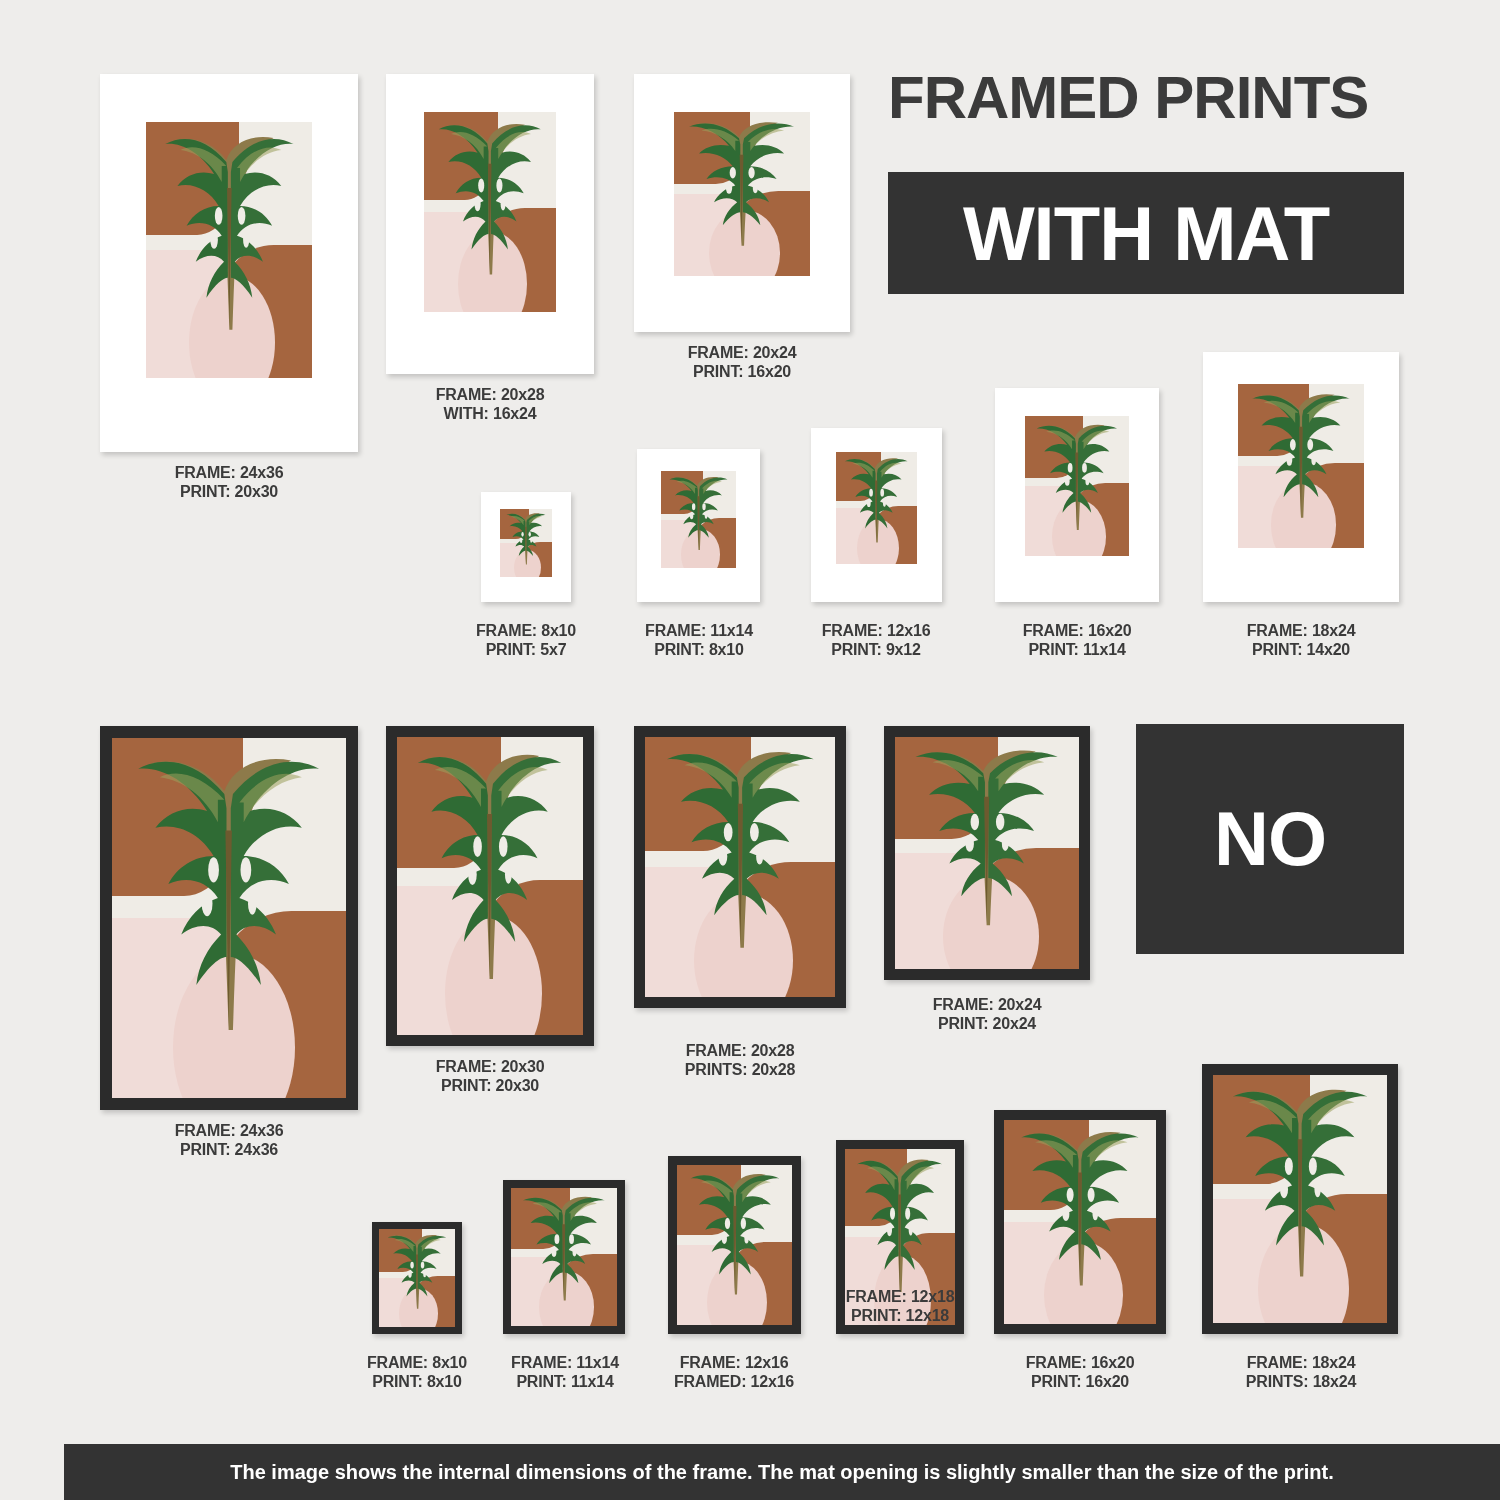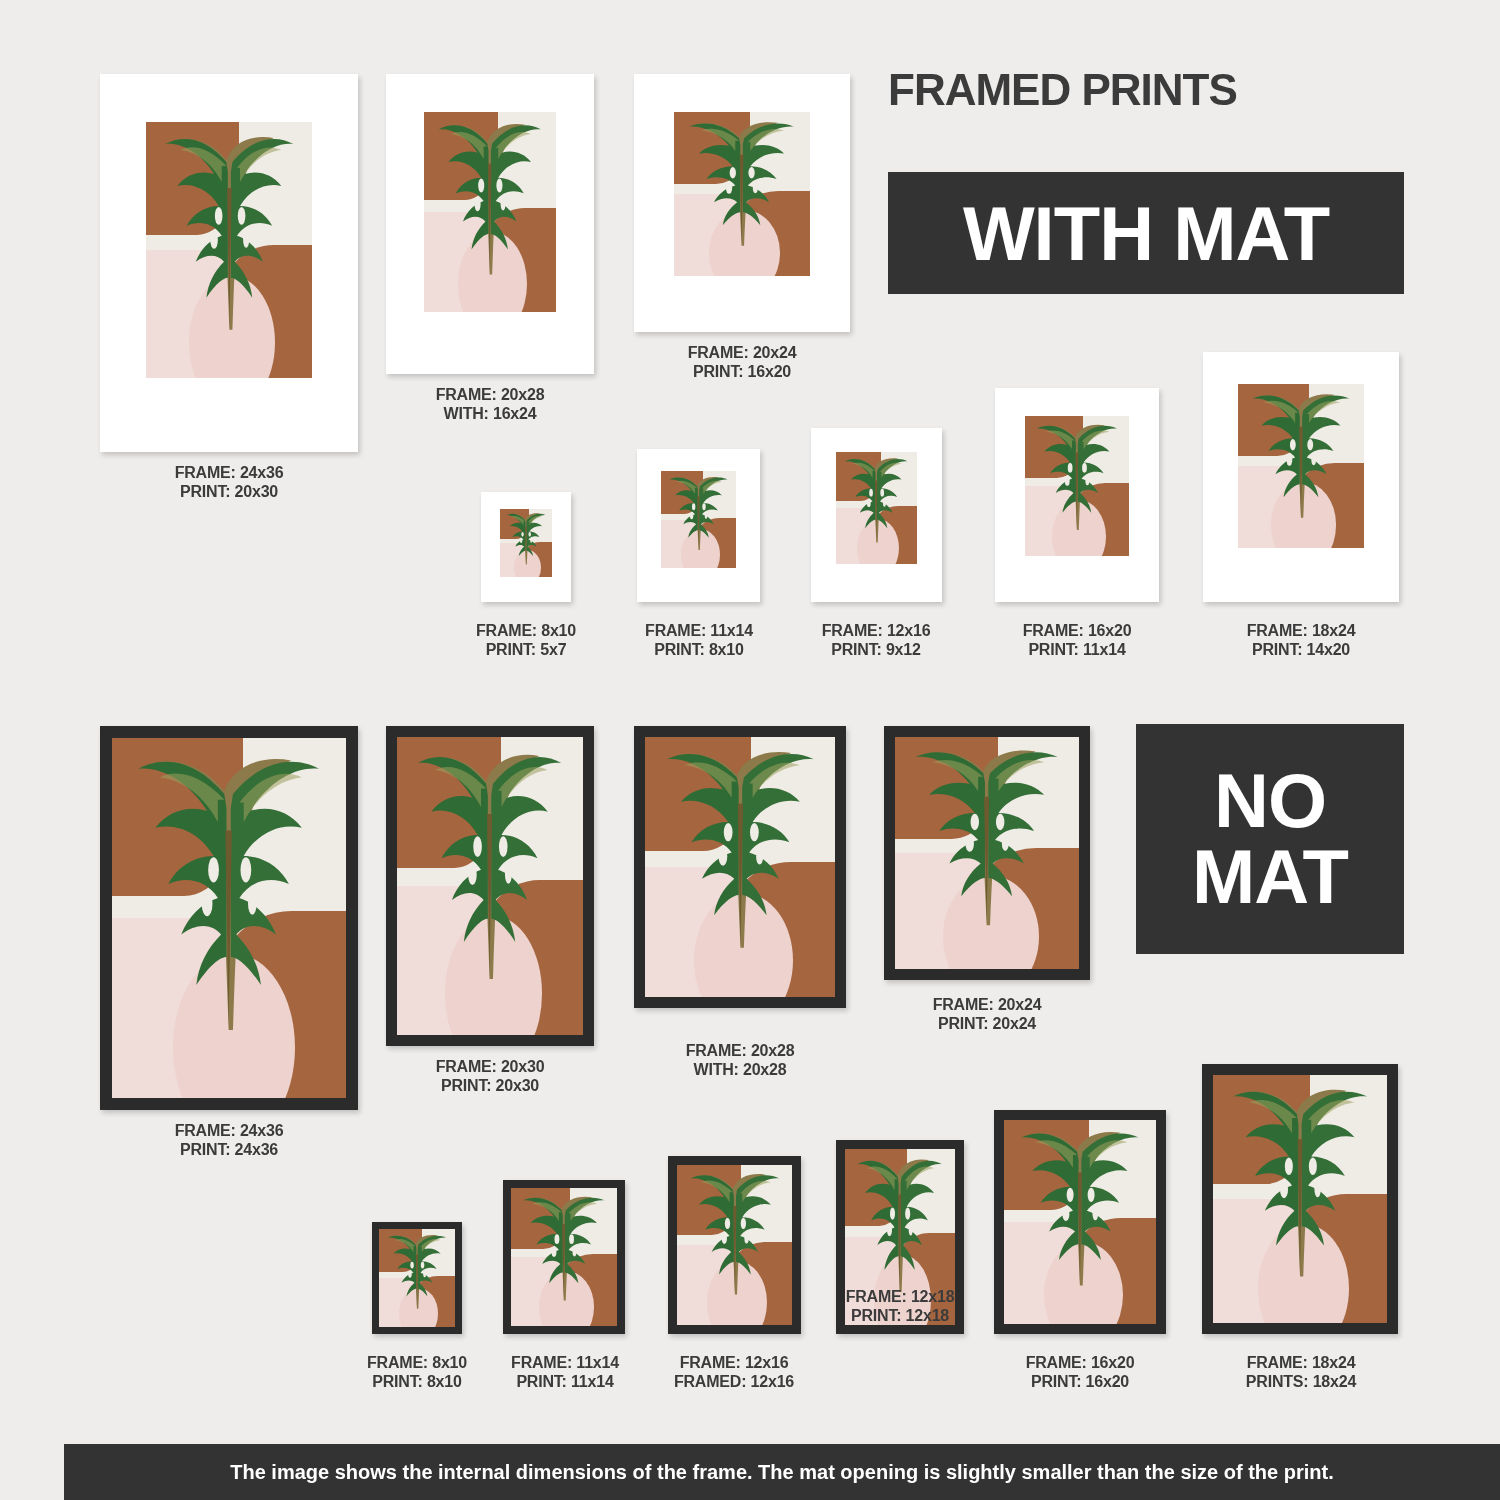--- a/index.html
+++ b/index.html
@@ -93,21 +93,21 @@
     letter-spacing: -0.2px;
   }
 
   
   #headline-framed-prints {
     position: absolute;
     left: 888px;
     top: 68px;
     width: 516px;
     color: #3b3b3b;
-    font-size: 44px;
+    font-size: 60px;
     font-weight: bold;
     letter-spacing: -1px;
     line-height: 1;
     text-align: left;
   }
   #headline-with-mat {
     position: absolute;
     left: 888px;
     top: 172px;
     width: 516px;
@@ -159,21 +159,20 @@
     box-sizing: border-box;
   }
 </style>
 </head>
 <body>
 
 <div id="headline-framed-prints">FRAMED PRINTS</div>
 <div id="headline-with-mat">WITH MAT</div>
 <div id="headline-no-mat">
   <span>NO</span>
-  <span>MAT</span>
 </div>
 
 <div class="frame" style="left:100px; top:74px; width:258px; height:378px; padding:12px;">
   <div class="mat" style="padding:36px 34px 62px 34px;"></div>
   <div class="art-slot" style="position:absolute; left:46px; top:48px; right:46px; bottom:74px;">
       <div class="art" style="position: absolute; inset: 0px;">
     <div class="sky"></div>
     <div class="brown-top"></div>
     <div class="pink"></div>
     <div class="brown-bottom"></div>
@@ -519,21 +518,21 @@
           <ellipse cx="116" cy="84" rx="5" ry="9" fill="#efece6"></ellipse>
           <ellipse cx="122" cy="108" rx="4" ry="8" fill="#efece6"></ellipse>
         </g>
       </svg>
     </div>
   </div>
     </div>
 </div>
 <div class="caption" style="left:634px; top:1042px; width:212px;">
   <div>FRAME: 20x28</div>
-  <div>WITH: 20x28</div>
+  <div>PRINTS: 20x28</div>
 </div>
 
 <div class="frame" style="left:884px; top:726px; width:206px; height:254px; padding:11px;">
   <div class="art-slot" style="position:absolute; inset:11px;">
       <div class="art" style="position: absolute; inset: 0px;">
     <div class="sky"></div>
     <div class="brown-top"></div>
     <div class="pink"></div>
     <div class="brown-bottom"></div>
     <div class="pink-circle"></div>

